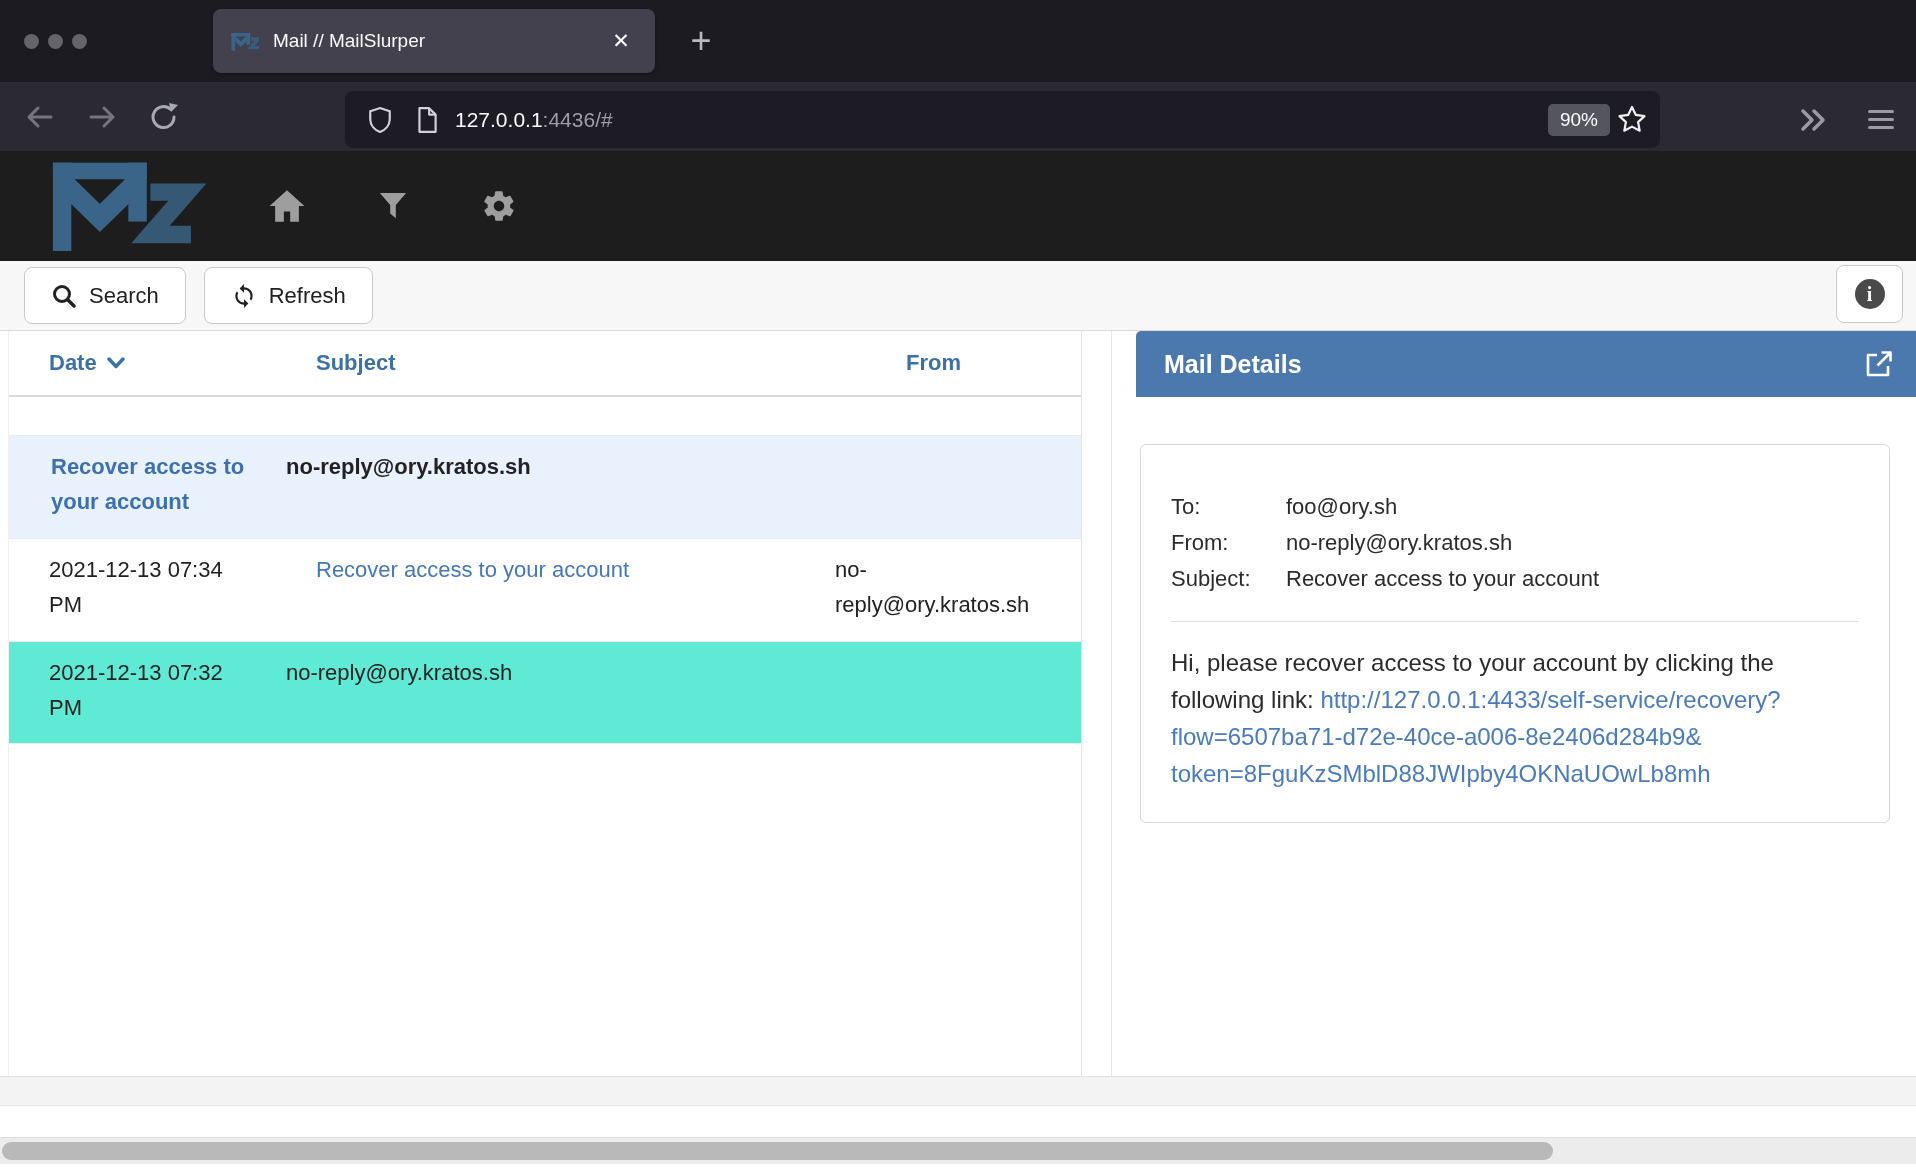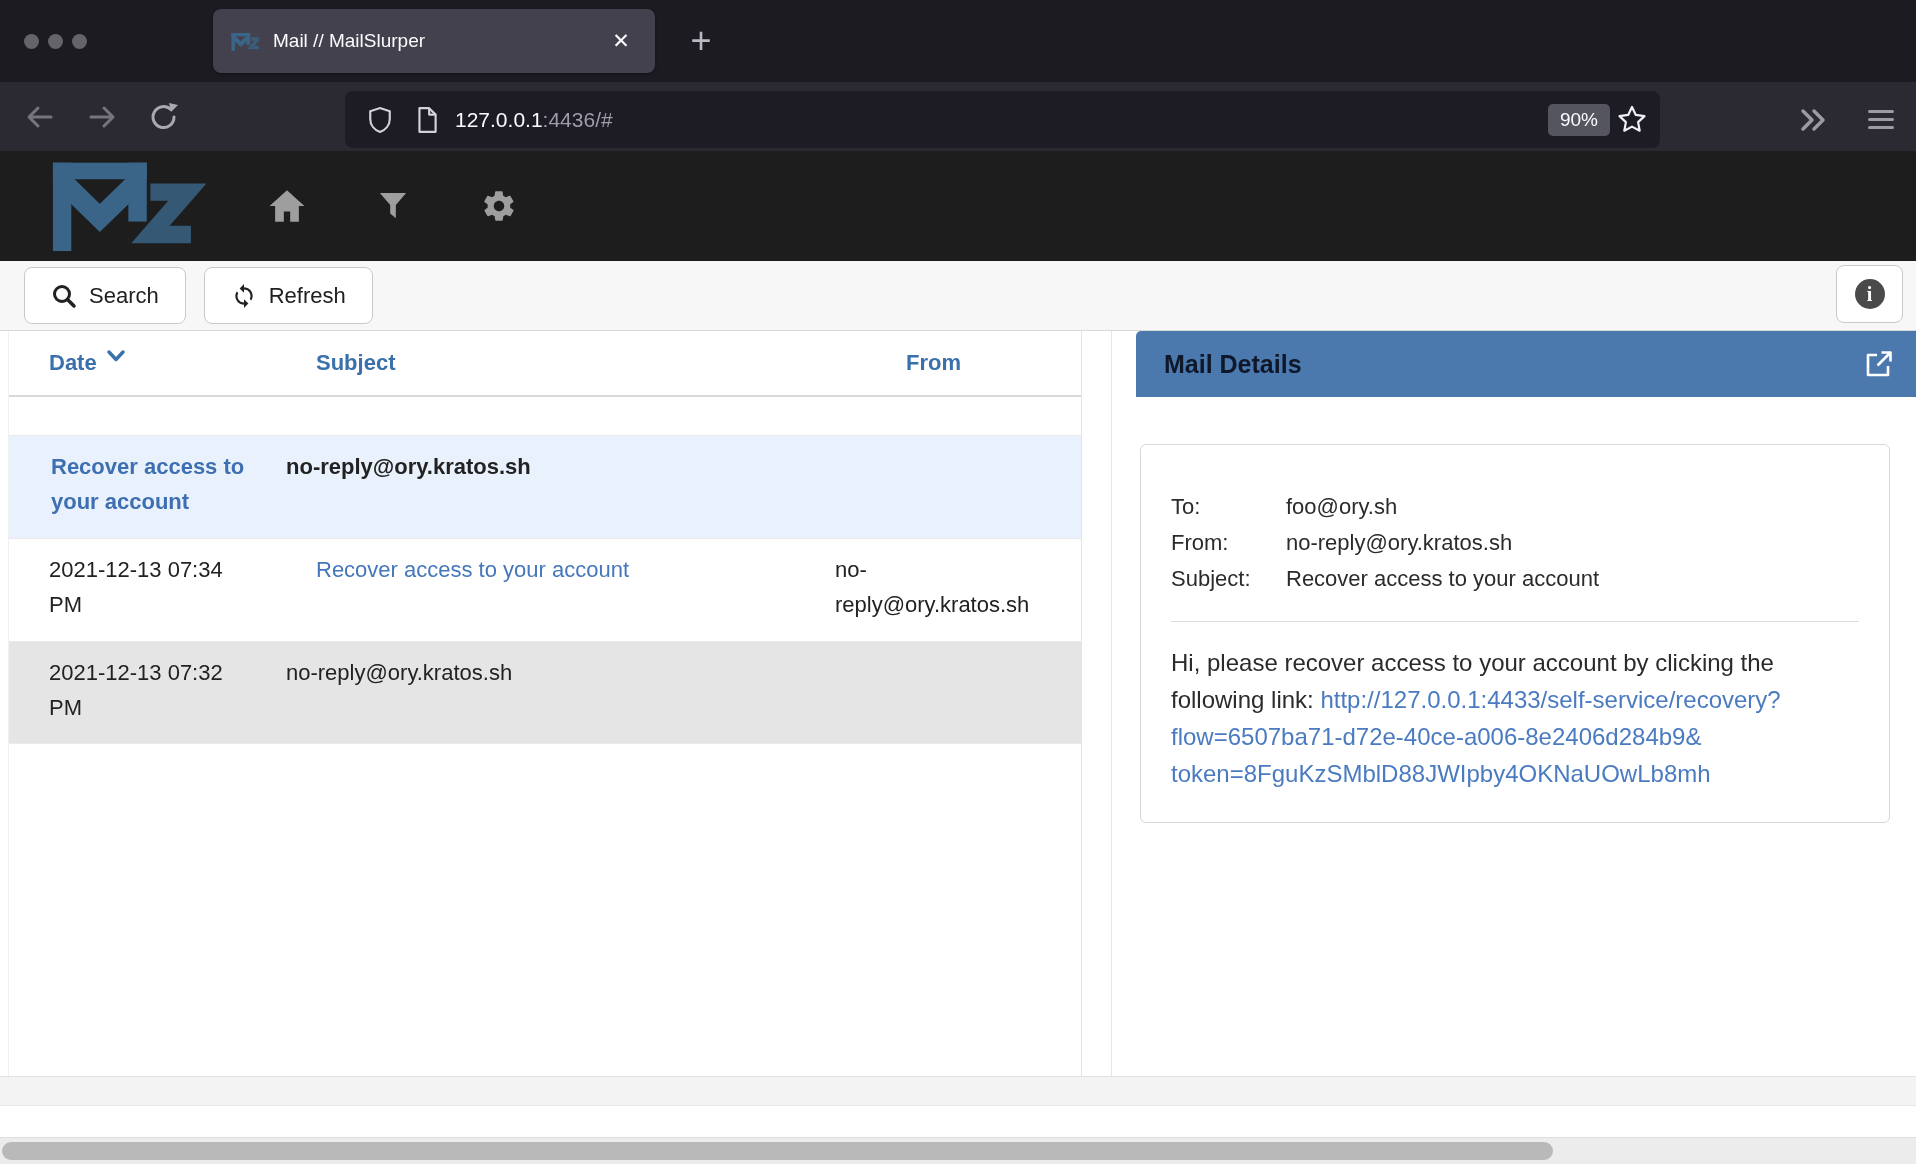--- a/index.html
+++ b/index.html
@@ -46,40 +46,40 @@
                  font-family:"Liberation Serif", serif; display:flex; align-items:center; justify-content:center; }
 
   
   .content { height:746px; display:flex; border-bottom:1px solid #e2e2e2; background:#fff; }
   .mail-table { width:1074px; margin-left:8px; border-left:1px solid #f0f0f0; border-right:1px solid #e4e4e4; }
   .v-gap { width:30px; background:#fff; border-right:1px solid #e6e6e6; }
 
   .thead, .trow { display:grid; grid-template-columns:265px 549px 260px; }
   .thead { height:66px; align-items:center; border-bottom:2px solid #d9d9d9; }
   .th { font-size:22px; font-weight:bold; color:#3a70ab; }
-  .th-date { padding-left:40px; display:flex; align-items:flex-start; gap:10px; }
+  .th-date { padding-left:40px; display:flex; align-items:center; gap:10px; }
   .th-subject { padding-left:42px; }
   .th-from { text-align:right; padding-right:122px; }
   .tspacer { height:38px; }
 
   .trow { min-height:103px; border-top:1px solid #ebebeb; padding:13px 0 10px 0; font-size:22px; line-height:35px; color:#222; cursor:pointer; }
   .trow:last-child { border-bottom:1px solid #ebebeb; }
-  .trow.striped { background:#e5e5e5; }
+  .trow.striped { background:#5eead4; }
   .trow.selected { background:#e9f2fc; font-weight:bold; }
   .td-date { padding-left:40px; padding-right:30px; }
   .td-subject { padding-left:42px; }
   .td-from { padding-left:12px; padding-right:33px; overflow-wrap:break-word; }
   .row-link { color:#4477bb; text-decoration:none; }
   .trow.selected .row-link { color:#3d6fb1; }
 
   
   .details-panel { flex:1; background:#fff; }
   .details-header { margin-left:24px; height:66px; background:#4b79ae; border-radius:5px 0 0 0;
                     display:flex; align-items:center; padding:0 22px 0 28px; }
-  .details-title { color:#0f172a; font-size:25px; font-weight:bold; flex:1; }
+  .details-title { color:#ffffff; font-size:25px; font-weight:bold; flex:1; }
   .details-card { margin:47px 26px 0 28px; border:1px solid #d8d8d8; border-radius:6px; padding:44px 30px 30px 30px; background:#fff; }
   .field-line { font-size:22px; line-height:36px; color:#2b2b2b; }
   .field-label { display:inline-block; width:115px; }
   .card-divider { border:none; border-top:1px solid #ddd; margin:24px 0 22px 0; }
   .mail-body { font-size:24px; line-height:37px; color:#2b2b2b; overflow-wrap:break-word; }
   .mail-link { color:#4a7bc0; text-decoration:none; }
 
   
   .band-gray { height:29px; background:#f3f3f3; border-bottom:1px solid #e7e7e7; }
   .band-white { height:31px; background:#fff; }

